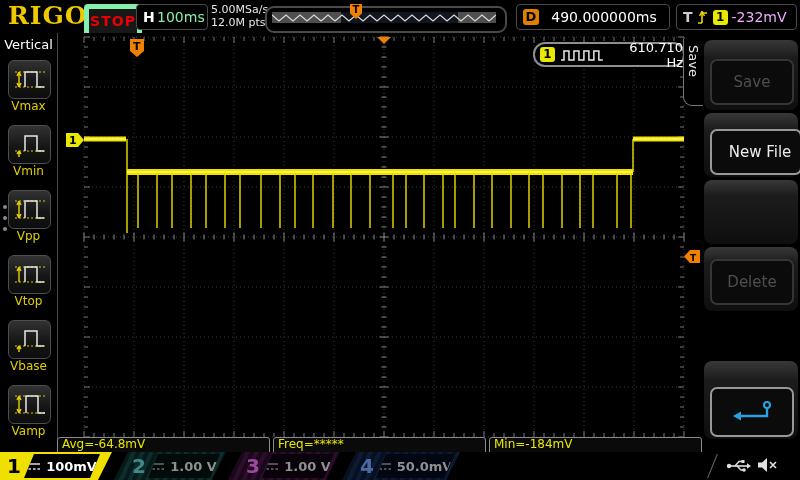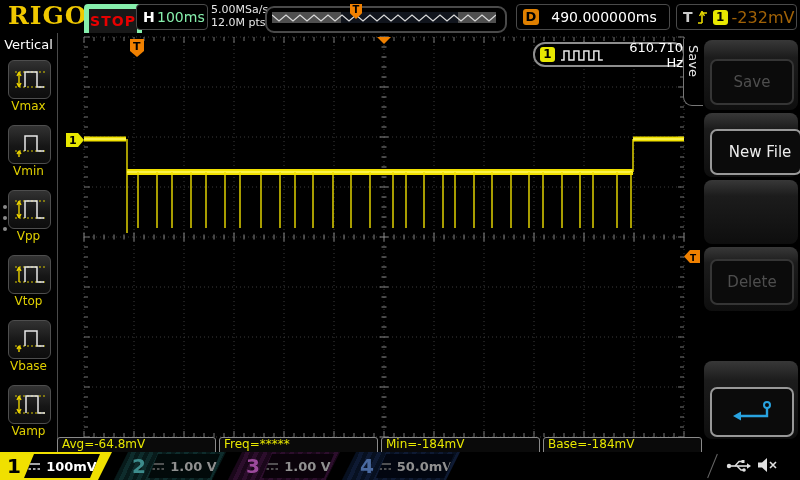--- a/index.html
+++ b/index.html
@@ -25,21 +25,21 @@
   .d-box{position:absolute;left:516px;top:4px;width:152px;height:24px;border:1px solid #4a4a4a;border-radius:4px;
         background:#000;display:flex;align-items:center;}
   .d-box .dlab{width:16px;height:16px;margin-left:6px;background:#e08000;border-radius:3px;color:#000;
         font-weight:bold;font-size:13px;text-align:center;line-height:16px;}
   .d-box .dval{flex:1;text-align:center;font-size:14px;color:#fff;}
   .t-box{position:absolute;left:676px;top:4px;width:119px;height:24px;border:1px solid #4a4a4a;border-radius:4px;
         background:#000;display:flex;align-items:center;gap:4px;}
   .t-box .tlab{font-weight:bold;font-size:14px;color:#ccc;margin-left:6px;}
   .t-box .ch1box{width:15px;height:15px;background:#e8e800;border-radius:3px;color:#000;font-weight:bold;
         font-size:12px;text-align:center;line-height:15px;}
-  .t-box .tval{font-size:16px;color:#a16207;}
+  .t-box .tval{font-size:14px;color:#f0abfc;}
   
   #sidebar{position:absolute;left:0;top:33px;width:57px;height:419px;background:#000;border-right:1px solid #4a4a4a;}
   .sb-title{position:absolute;left:0;top:4px;width:100%;text-align:center;font-size:13px;color:#fff;}
   .sb-btn{position:absolute;left:8px;width:41px;height:37px;border:1px solid #4e4e4e;border-radius:6px;
         background:linear-gradient(#323232,#161616 55%,#0d0d0d);display:flex;align-items:center;justify-content:center;}
   .sb-lbl{position:absolute;left:0;width:57px;text-align:center;font-size:12px;color:#e0d000;}
   .pager-dot{position:absolute;left:3px;width:4px;height:4px;border-radius:50%;background:#8a8a8a;}
   
   #main{position:absolute;left:58px;top:33px;width:644px;height:419px;background:#000;}
   #scope{position:absolute;left:0;top:0;}
@@ -574,21 +574,20 @@
         <path d="M1,12 H4 V3 H9 V12 H14 V3 H19 V12 H24 V3 H29 V12 H34 V3 H39 V12 H43" stroke="#e8e8e8" stroke-width="1.5" fill="none"></path>
       </svg>
       <span class="fval">610.710 Hz</span>
     </div>
   </div>
 
   <div id="measbar">
     <div class="meas-cell">Avg=-64.8mV</div>
     <div class="meas-cell">Freq=*****</div>
     <div class="meas-cell">Min=-184mV</div>
-    <div class="meas-cell">Base=-184mV</div>
   </div>
 
   <div id="chbar">
 
     <div class="chblock" style="left:0;width:112px;background:#f0e000;clip-path:polygon(0 0,100% 0,calc(100% - 14px) 100%,0 100%);">
       <span class="num" style="left:7px;color:#000;">1</span>
       <div class="inner" style="left:24px;width:76px;">
         <svg width="14" height="11" viewBox="0 0 14 11">
           <path d="M1,3 H13" stroke="#ddd" stroke-width="1.6" fill="none"></path>
           <path d="M1.5,8 H4 M6,8 H8.5 M10.5,8 H13" stroke="#ddd" stroke-width="1.4" fill="none"></path>

